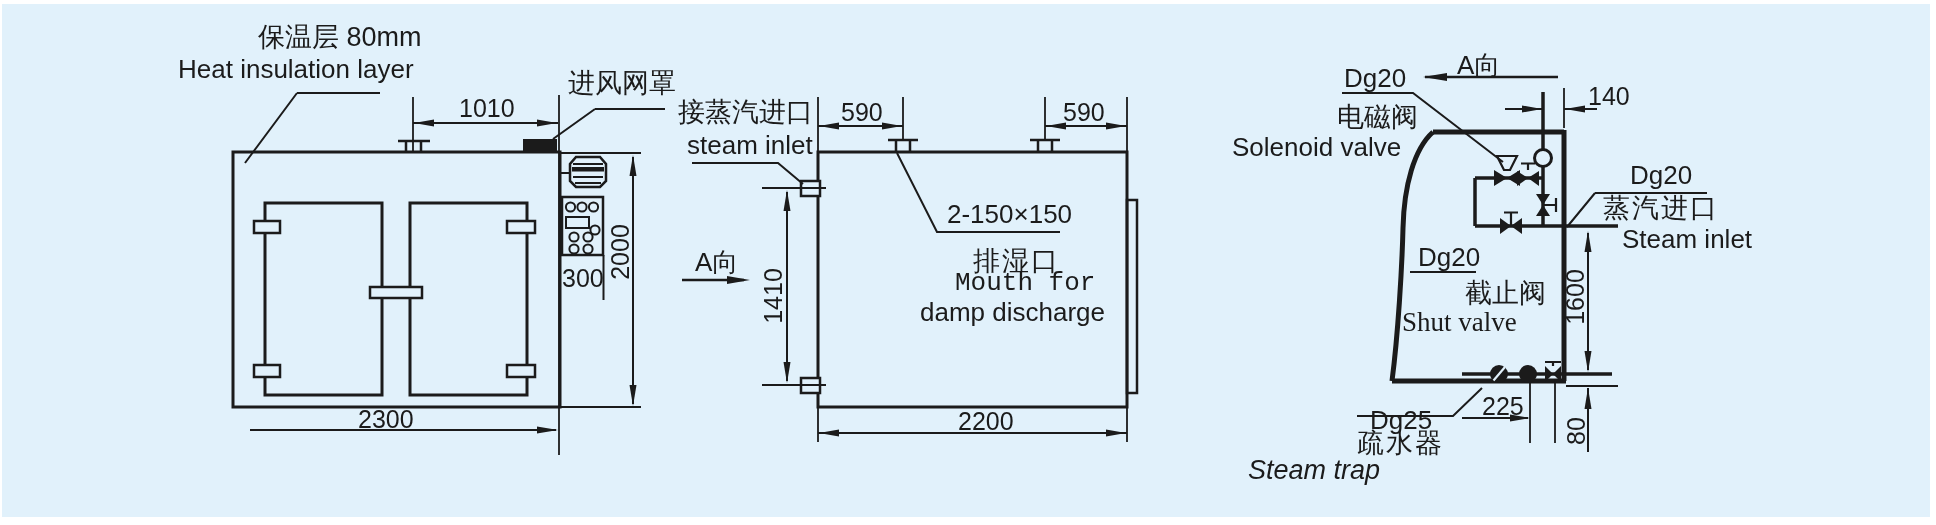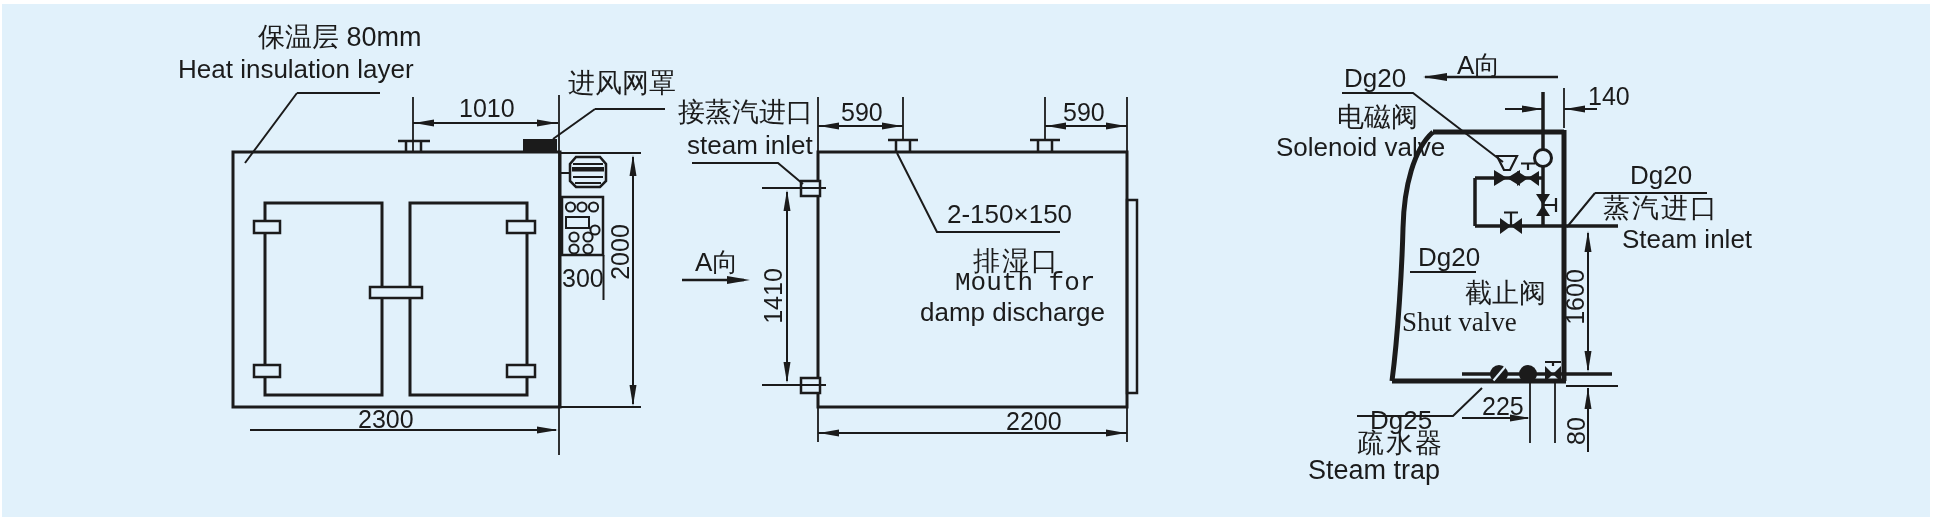--- a/index.html
+++ b/index.html
@@ -178,32 +178,32 @@
   <div class="lbl cn" style="left:678px;top:99px;">接蒸汽进口</div>
   <div class="lbl en" style="left:687px;top:132px;">steam inlet</div>
   <div class="lbl dim" style="left:841px;top:100px;">590</div>
   <div class="lbl dim" style="left:1063px;top:100px;">590</div>
   <div class="lbl en" style="left:695px;top:249px;">A向</div>
   <div class="lbl dim vtext" style="left:773px;top:296px;">1410</div>
   <div class="lbl en" style="left:947px;top:201px;">2-150×150</div>
   <div class="lbl cn" style="left:973px;top:248px;letter-spacing:2px;">排湿口</div>
   <div class="lbl en" style="left:955px;top:270px;font-family:Liberation Mono, monospace;">Mouth for</div>
   <div class="lbl en" style="left:920px;top:299px;">damp discharge</div>
-  <div class="lbl dim" style="left:958px;top:409px;margin-left:48px;">2200</div>
+  <div class="lbl dim" style="left:958px;top:409px;">2200</div>
 
   <div class="lbl en" style="left:1457px;top:52px;">A向</div>
   <div class="lbl en" style="left:1344px;top:65px;">Dg20</div>
   <div class="lbl cn" style="left:1337px;top:104px;">电磁阀</div>
-  <div class="lbl en" style="left:1276px;top:134px;">Solenoid valve</div>
+  <div class="lbl en" style="left:1232px;top:134px;">Solenoid valve</div>
   <div class="lbl dim" style="left:1588px;top:84px;">140</div>
   <div class="lbl en" style="left:1630px;top:162px;">Dg20</div>
   <div class="lbl cn" style="left:1603px;top:195px;letter-spacing:2px;">蒸汽进口</div>
   <div class="lbl en" style="left:1622px;top:226px;">Steam inlet</div>
   <div class="lbl dim vtext" style="left:1575px;top:297px;">1600</div>
   <div class="lbl en" style="left:1418px;top:244px;">Dg20</div>
   <div class="lbl cn" style="left:1465px;top:280px;">截止阀</div>
   <div class="lbl cn" style="left:1402px;top:309px;font-family:Liberation Serif, serif;">Shut valve</div>
   <div class="lbl en" style="left:1370px;top:391px;margin-top:16px;">Dg25</div>
   <div class="lbl dim" style="left:1482px;top:394px;">225</div>
   <div class="lbl dim vtext" style="left:1576px;top:431px;">80</div>
   <div class="lbl cn" style="left:1357px;top:430px;letter-spacing:2px;">疏水器</div>
-  <div class="lbl cn" style="left:1308px;top:457px;">Steam trap</div>
+  <div class="lbl cn" style="left:1248px;top:457px;font-style:italic;">Steam trap</div>
 </div>
 
 </body></html>

